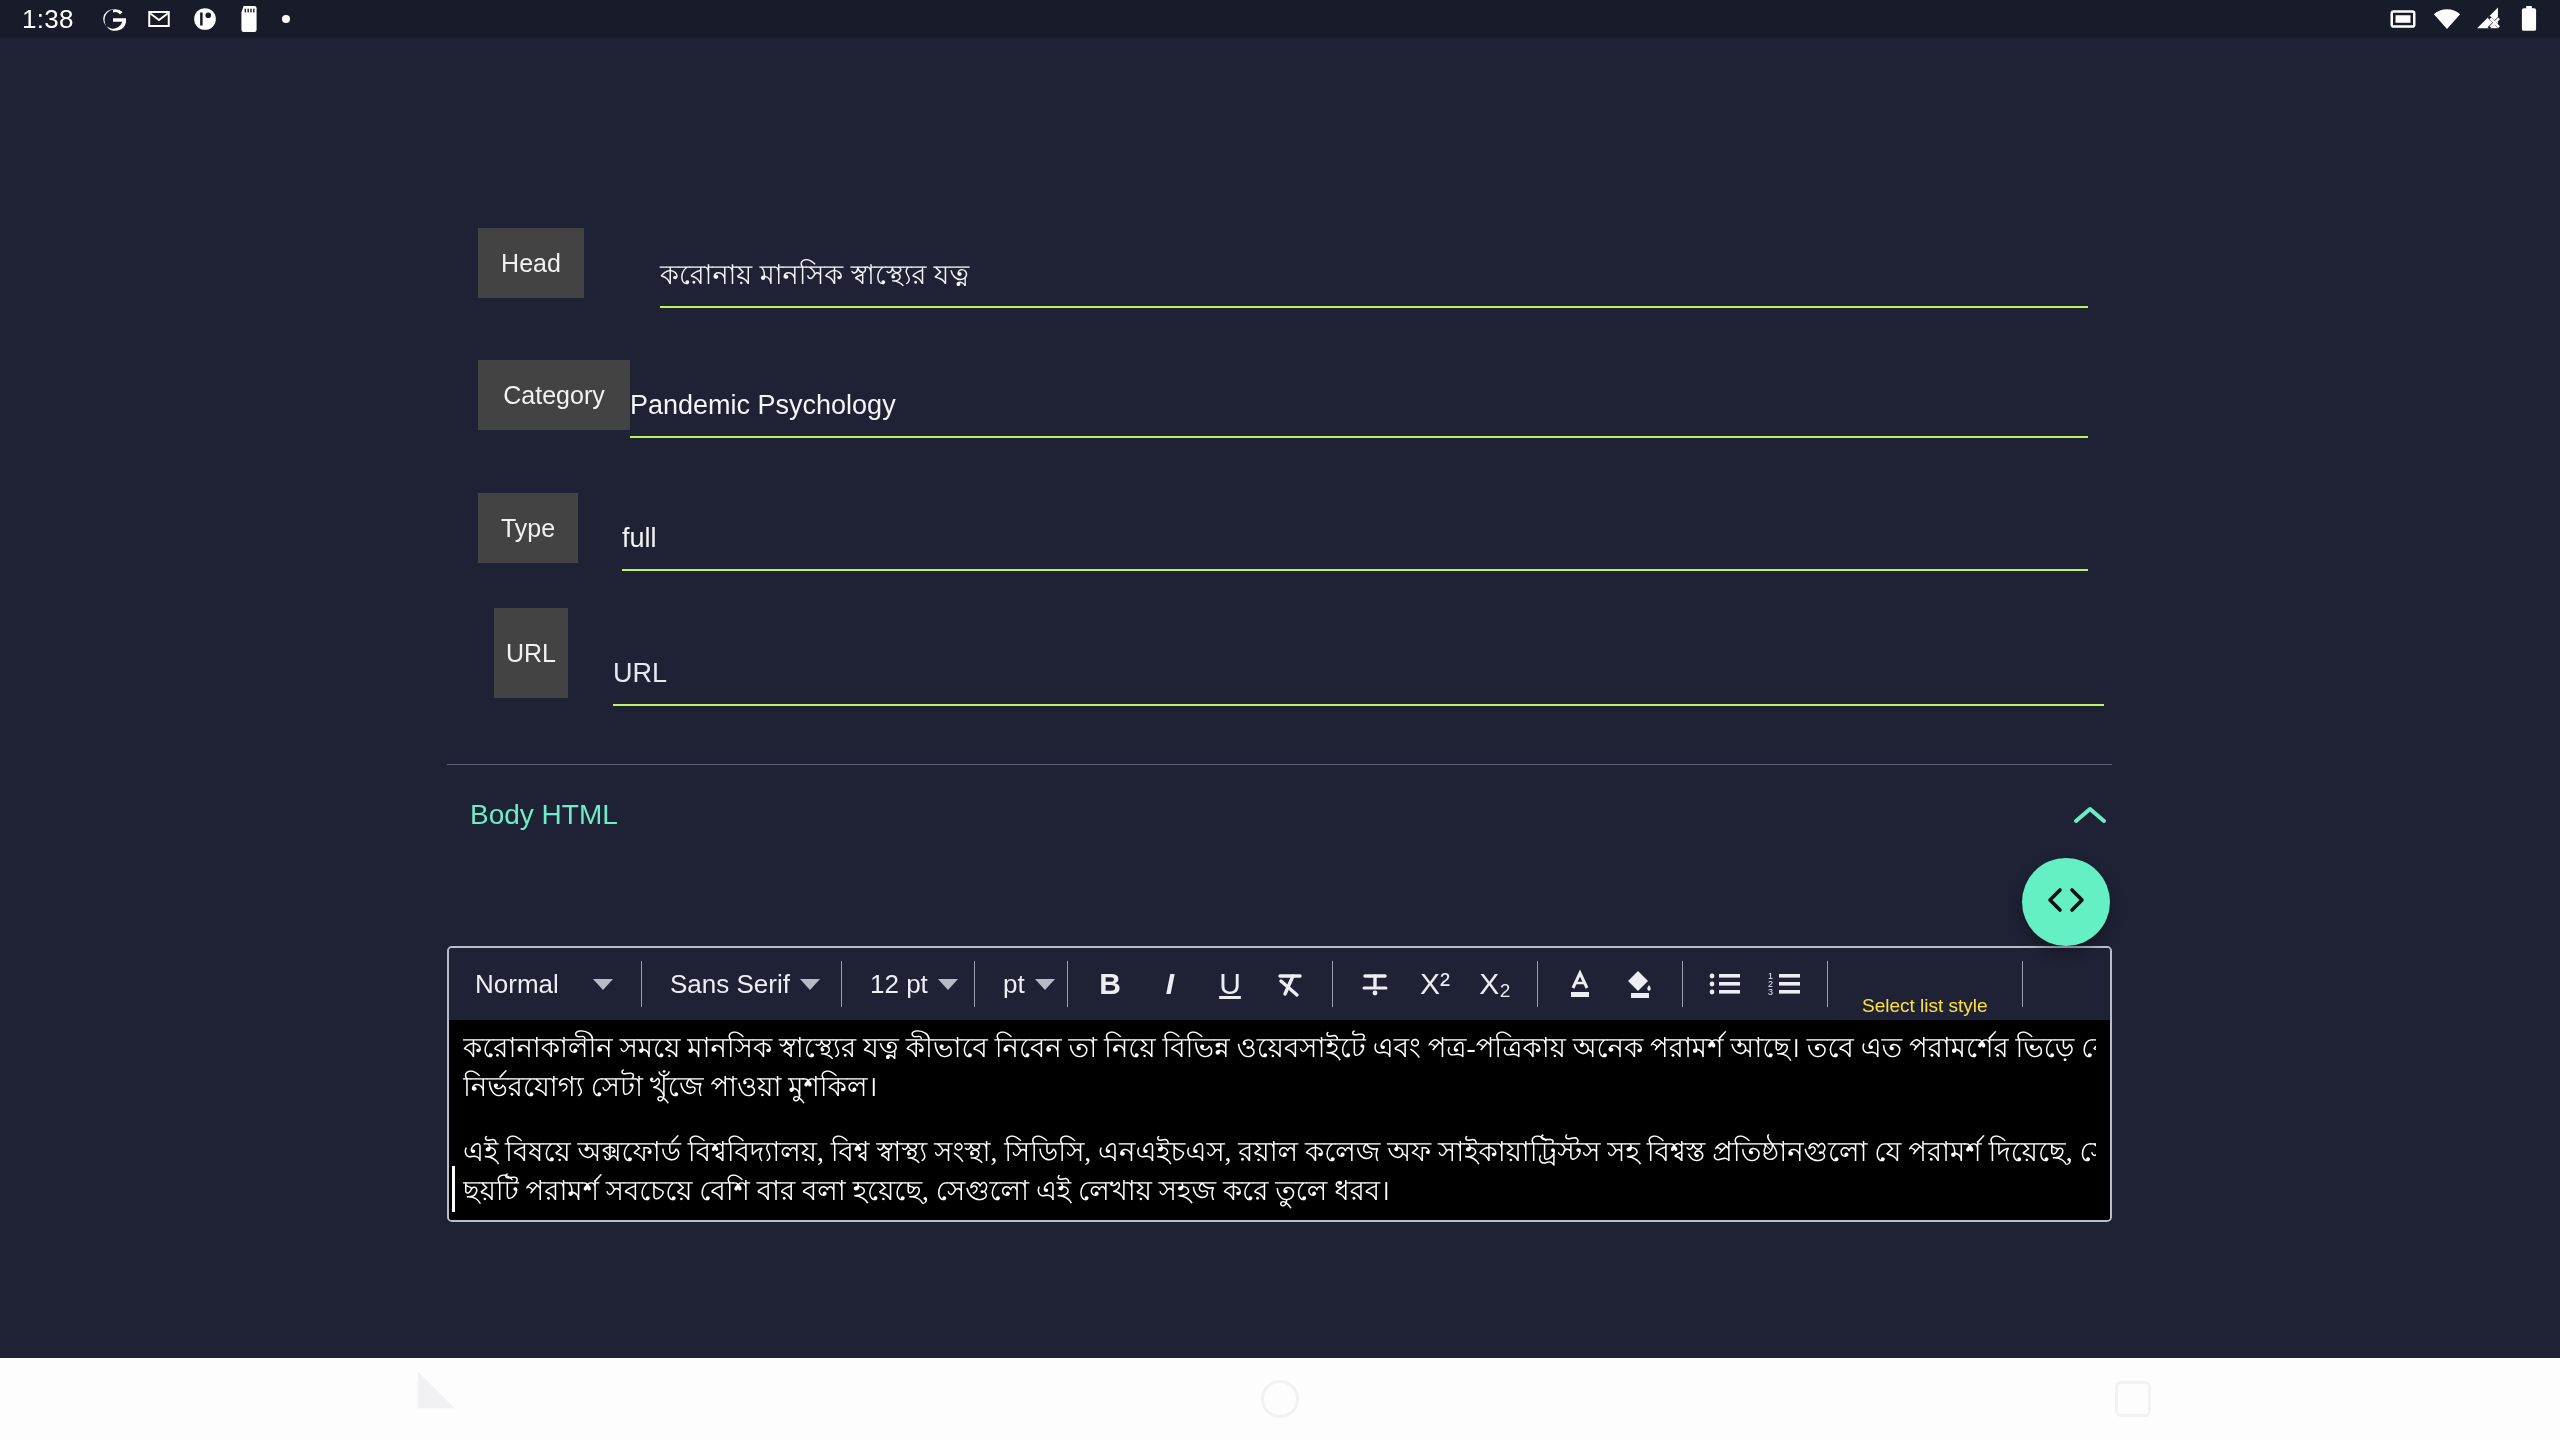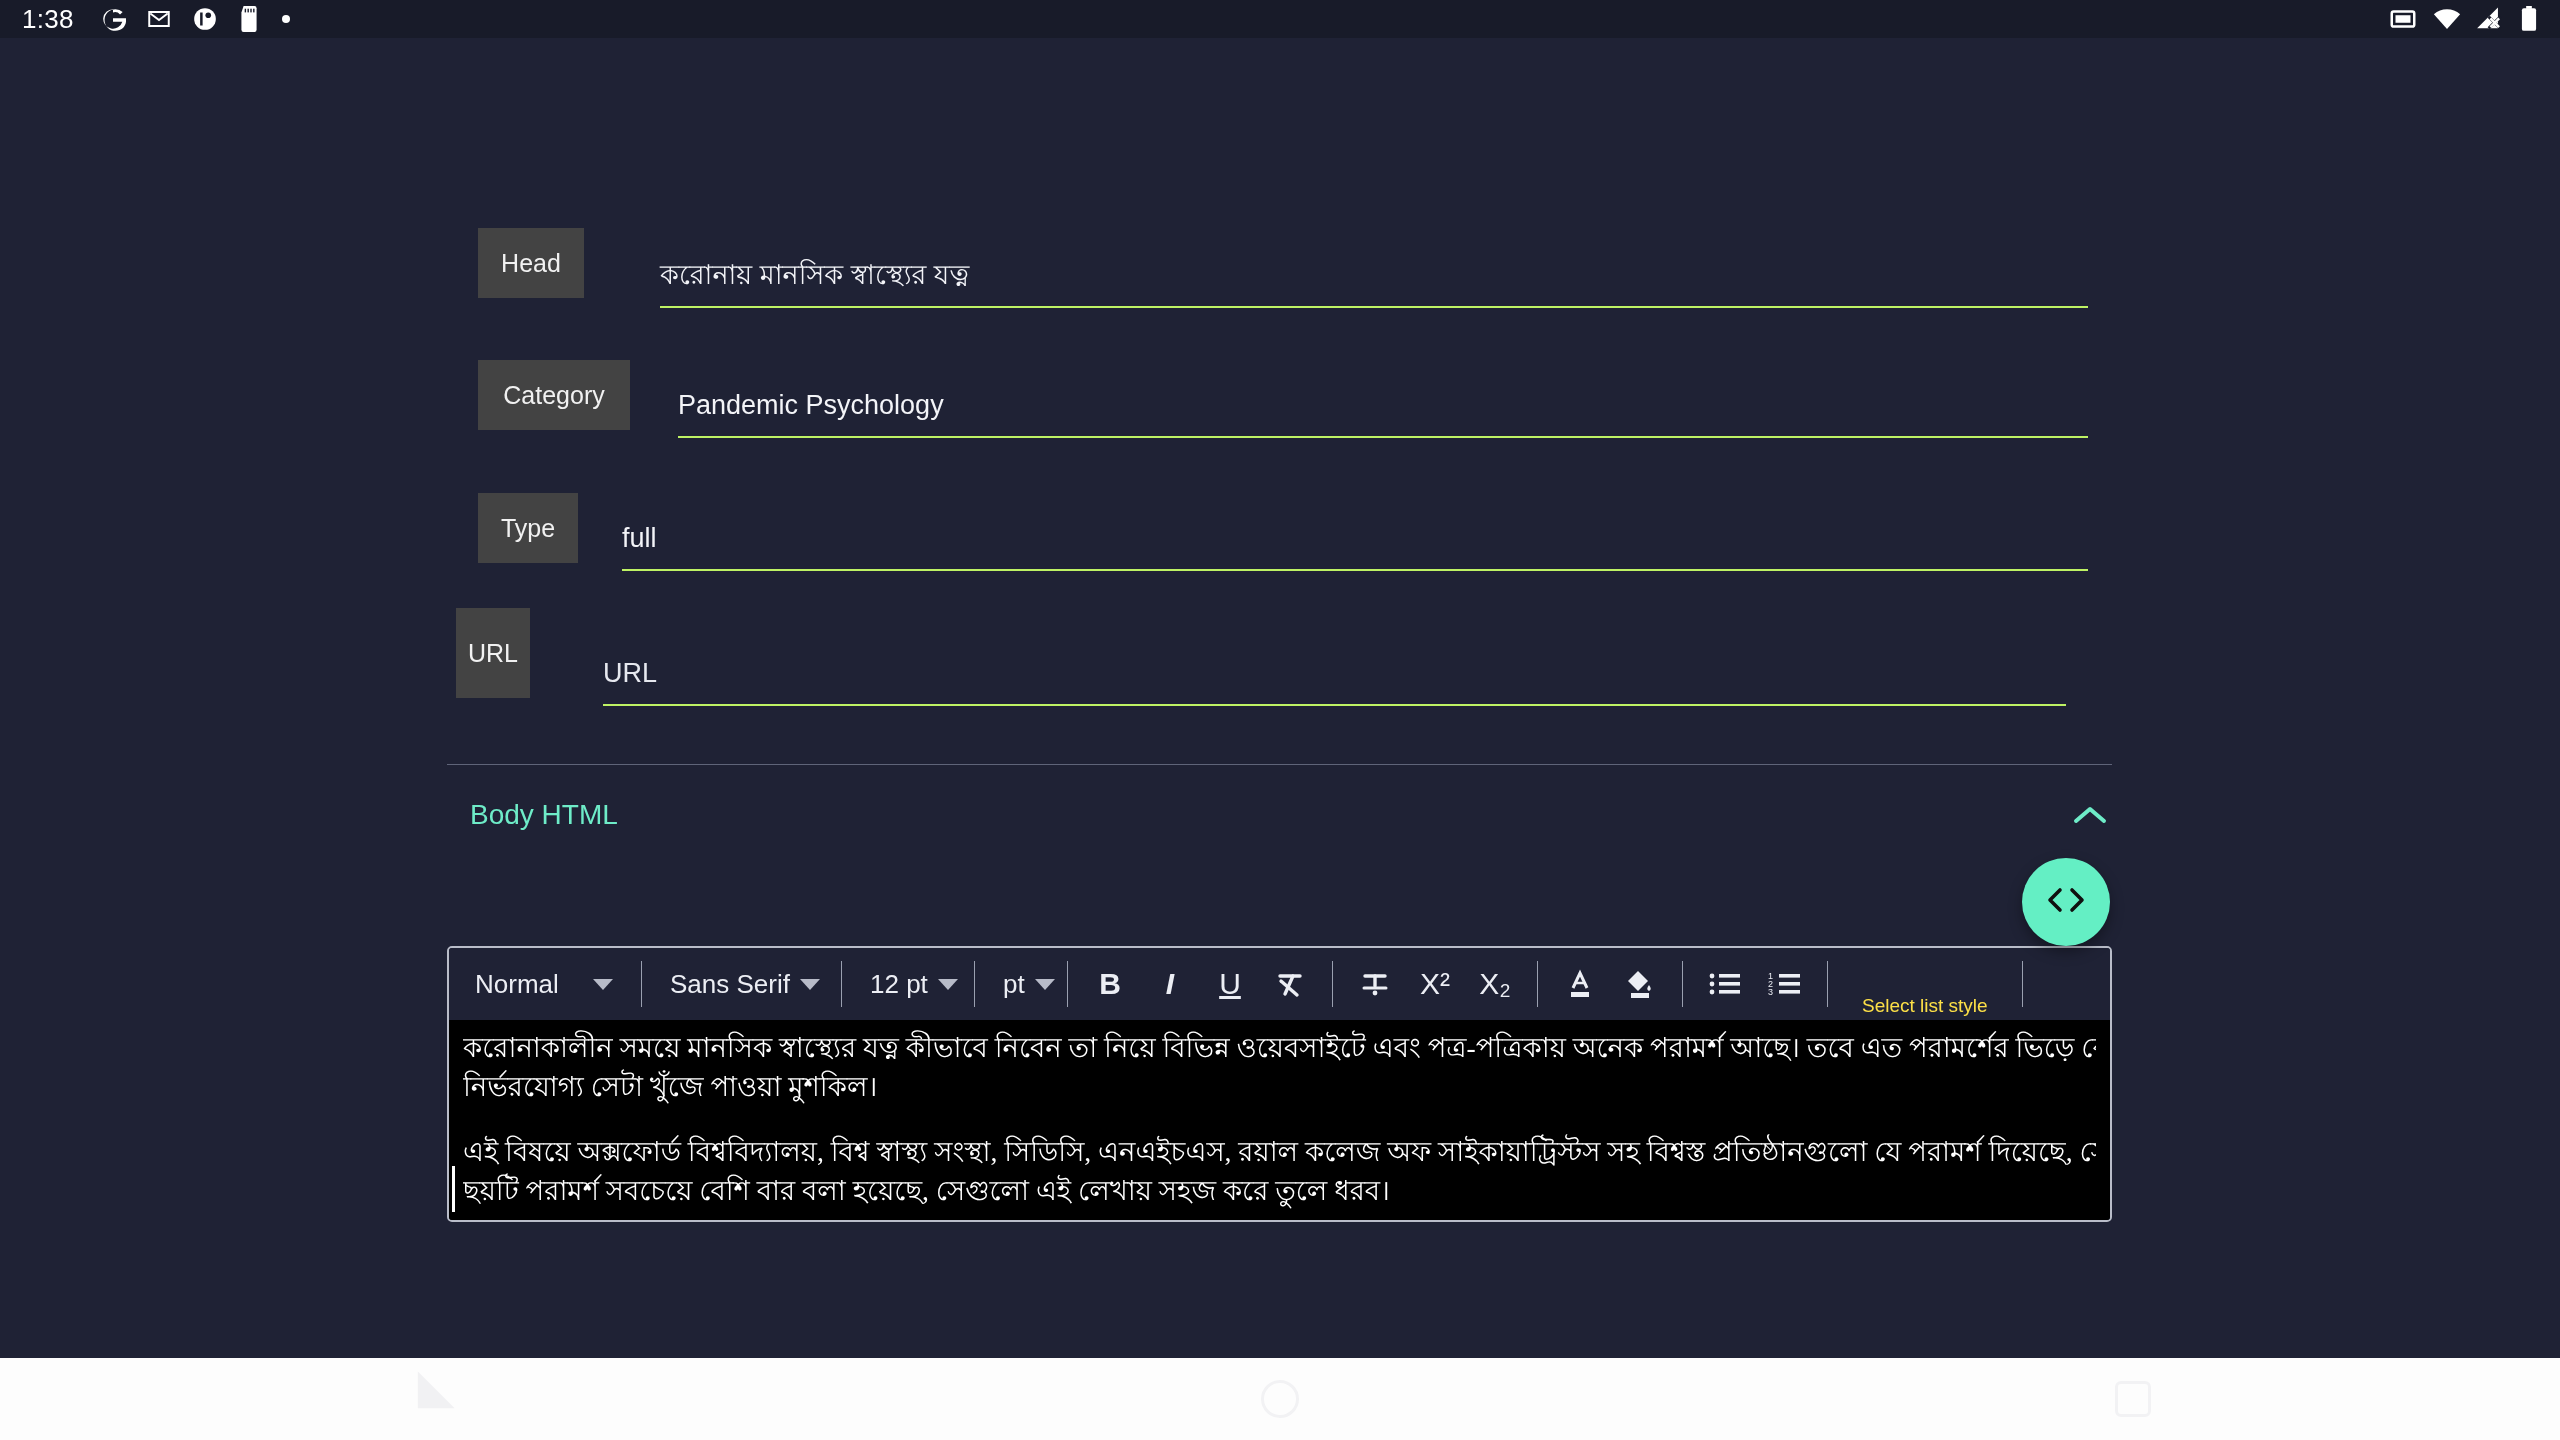--- a/index.html
+++ b/index.html
@@ -61,27 +61,27 @@
     line-height: 1.25;
   }
   .field-value.muted { color: #e6e8ef; }
 
   #row-head   { left: 478px; top: 172px;  width: 1610px; }
   #row-head .field-chip { width: 106px; height: 70px; }
   #row-head .field-input-wrap { margin-left: 76px; }
 
   #row-category { left: 478px; top: 305px; width: 1610px; }
   #row-category .field-chip { width: 152px; height: 70px; }
-  #row-category .field-input-wrap { margin-left: 48px; }
+  #row-category .field-input-wrap { }
 
   #row-type { left: 478px; top: 385px; width: 1610px; }
   #row-type .field-chip { width: 100px; height: 70px; }
   #row-type .field-input-wrap { margin-left: 44px; }
 
-  #row-url { left: 456px; top: 467px; width: 1610px; gap: 28px; }
+  #row-url { left: 494px; top: 467px; width: 1610px; }
   #row-url .field-chip { width: 74px; height: 90px; }
   #row-url .field-input-wrap { margin-left: 45px; }
 
   
   #row-head  { top: 190px; }
   #row-head .field-chip { margin-bottom: 10px; }
   #row-category { top: 322px; }
   #row-category .field-chip { margin-bottom: 8px; }
   #row-type { top: 455px; }
   #row-type .field-chip { margin-bottom: 8px; }

